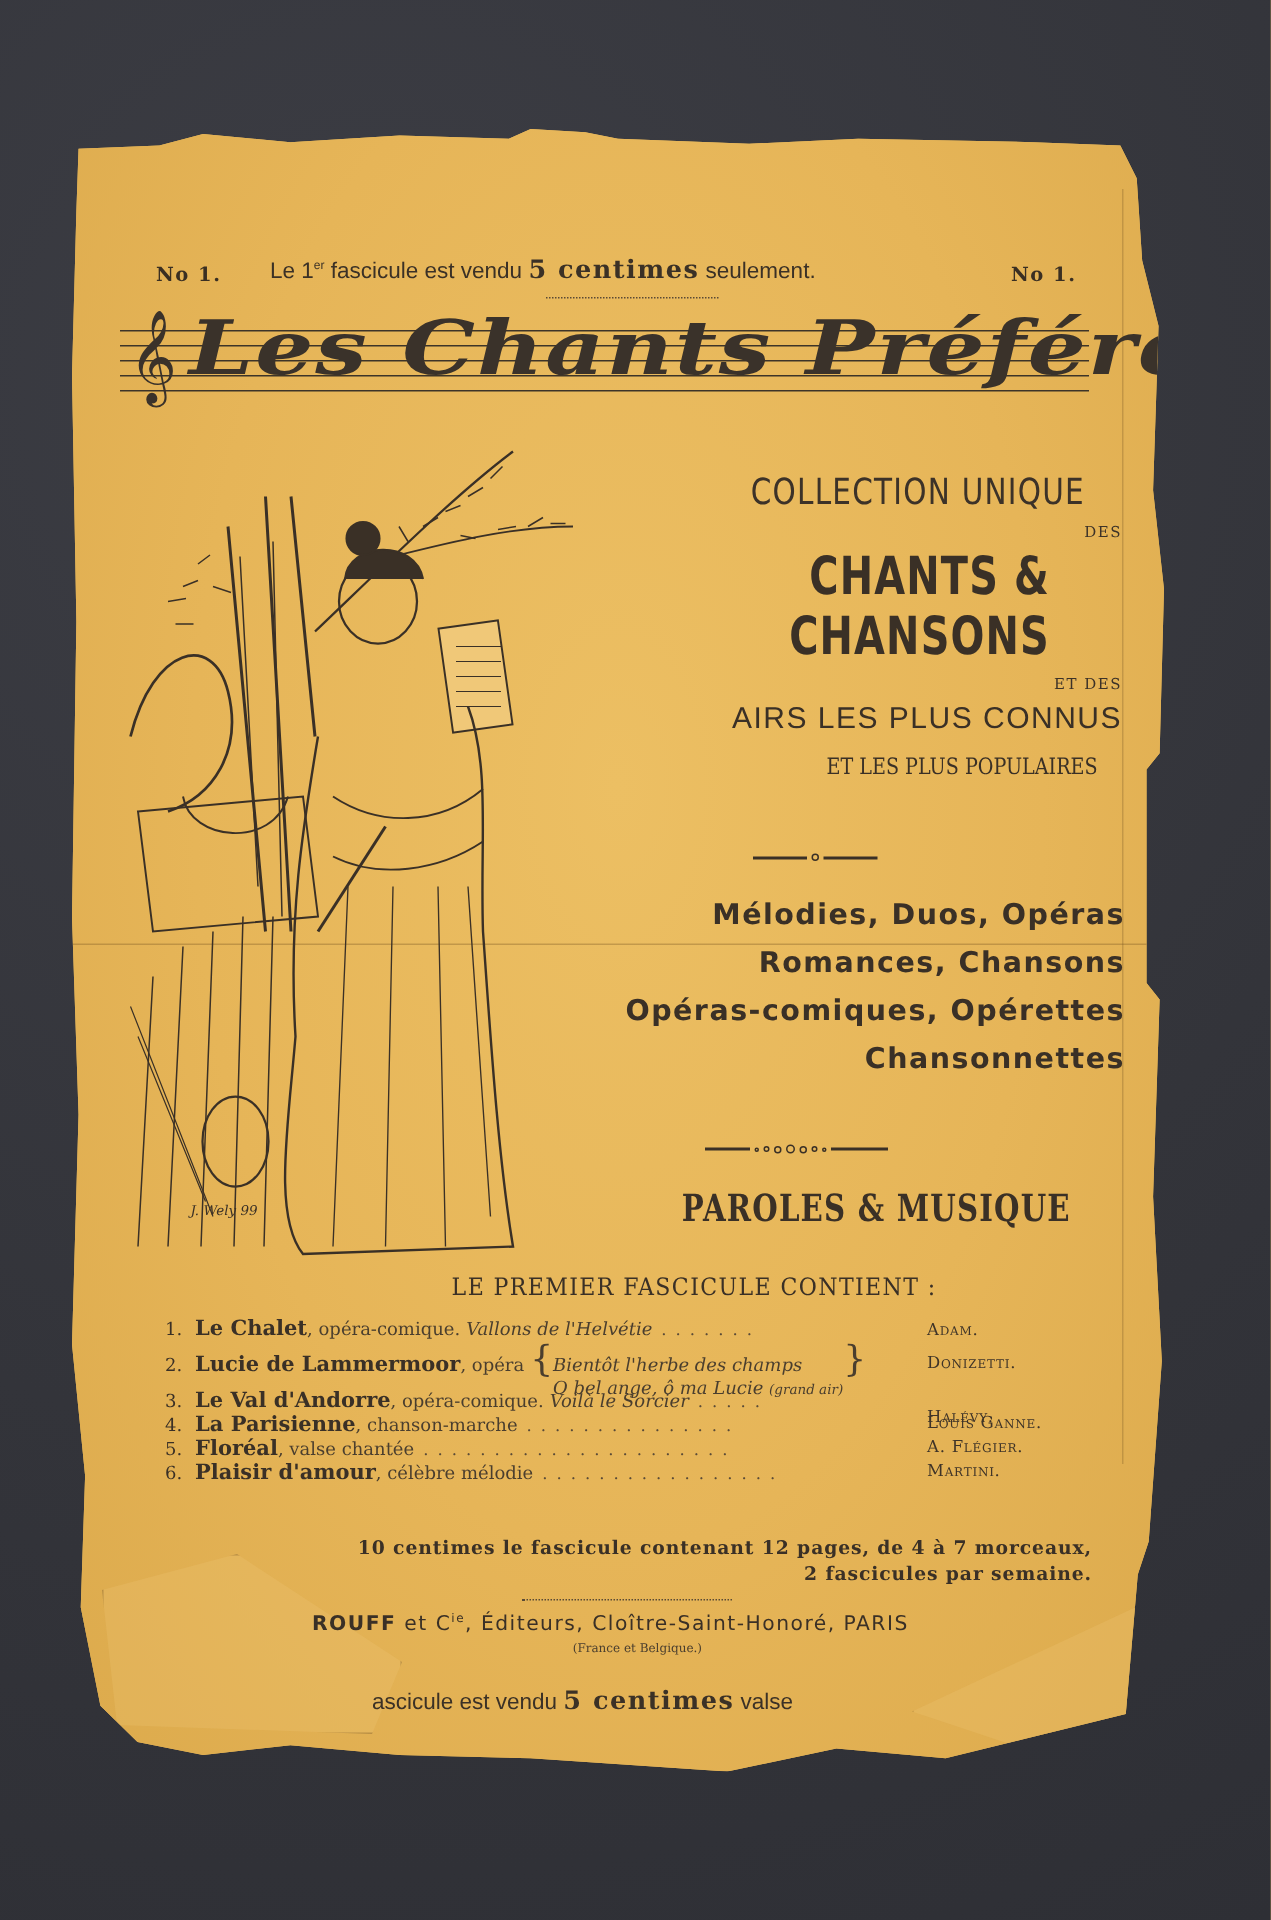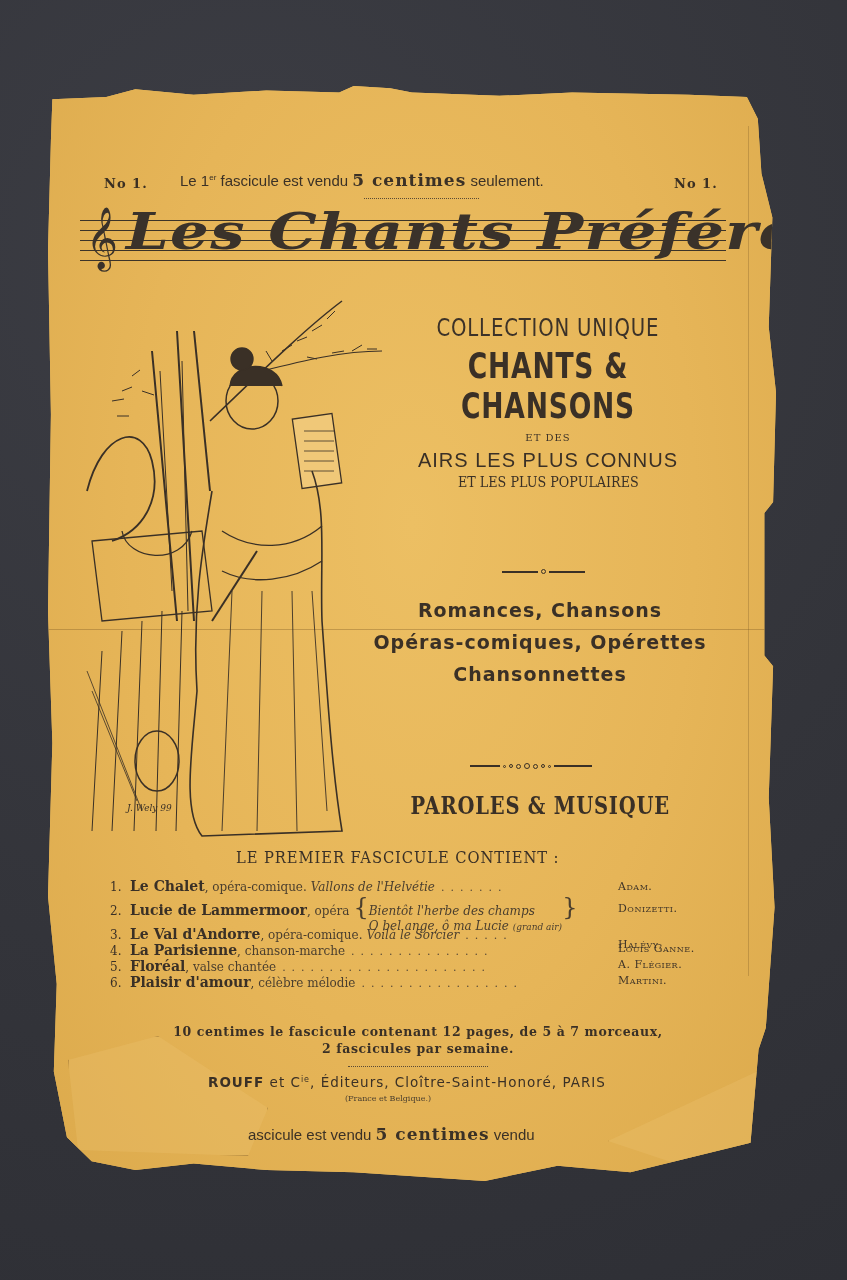--- a/index.html
+++ b/index.html
@@ -27,21 +27,21 @@
     }
     .crease {
       position: absolute; height: 1px; background: rgba(120, 85, 35, 0.35);
     }
     .fold {
       position: absolute;
       border: 1px solid rgba(130, 95, 40, 0.45);
       background: rgba(240, 200, 120, 0.25);
     }
     .abs { position: absolute; }
-    .center { text-align: center; }
+    .center { text-align: right; }
 
     
     .numero { font-family: "DejaVu Serif", serif; font-weight: bold; font-size: 13px; letter-spacing: 1px; }
     .topline { font-family: "Liberation Sans", sans-serif; font-size: 15px; color: #3b3126; }
     .topline b { font-family: "DejaVu Serif", serif; font-weight: bold; font-size: 17px; letter-spacing: 1px; }
     .topline sup { font-size: 8px; }
     .wavy-rule { height: 3px; border-bottom: 1px dotted #5a4a35; }
 
     
     .staff-line { position: absolute; left: 0; right: 0; height: 1px; background: #3d3428; }
@@ -156,33 +156,35 @@
 
       <ellipse cx="75" cy="470" rx="22" ry="30" stroke-width="1.5"></ellipse>
 
       <path d="M5 380 L60 520 M10 400 L55 510" stroke-width="0.8"></path>
     </svg>
     <span class="abs" style="left:45px; top:512px; font-family:'DejaVu Serif',serif; font-style:italic; font-size:9px; color:#3a3026;">J. Wely 99</span>
   </div>
 
   <div class="abs center" style="left:300px; top:228px; width:400px;">
     <div><span class="condensed h-collection">COLLECTION UNIQUE</span></div>
+    <div class="small-caps" style="margin-top:8px;">DES</div>
     <div style="margin-top:4px;"><span class="condensed h-chants">CHANTS &amp; CHANSONS</span></div>
     <div class="small-caps" style="margin-top:6px;">ET DES</div>
     <div class="h-airs" style="margin-top:6px;">AIRS LES PLUS CONNUS</div>
-    <div style=""><span class="condensed h-pop">ET LES PLUS POPULAIRES</span></div>
+    <div style="margin-top:10px;"><span class="condensed h-pop">ET LES PLUS POPULAIRES</span></div>
   </div>
 
   <div class="abs ornament" style="left:450px; top:483px; width:90px;">
     <div class="bar" style="width:36px;"></div>
       <div class="dot"></div>
       <div class="bar" style="width:36px;"></div>
   </div>
 
   <div class="abs center genres" style="left:282px; top:508px; width:420px;">
+    <div>Mélodies, Duos, Opéras</div>
     <div>Romances, Chansons</div>
     <div>Opéras-comiques, Opérettes</div>
     <div>Chansonnettes</div>
   </div>
 
   <div class="abs ornament" style="left:418px; top:677px; width:130px;">
     <div class="bar" style="width:30px;"></div>
     <div class="dot" style="width:3px;height:3px;"></div>
       <div class="dot" style="width:4px;height:4px;"></div>
       <div class="dot"></div>
@@ -248,26 +250,26 @@
 
     <span class="composer" style="left:508px; top:2px;">Adam.</span>
     <span class="composer" style="left:508px; top:24px;">Donizetti.</span>
     <span class="composer" style="left:508px; top:60px;">Halévy.</span>
     <span class="composer" style="left:508px; top:64px;">Louis Ganne.</span>
     <span class="composer" style="left:508px; top:80px;">A. Flégier.</span>
     <span class="composer" style="left:508px; top:96px;">Martini.</span>
   </div>
 
   <div class="abs center price" style="left:60px; top:938px; width:620px;">
-    <div>10 centimes le fascicule contenant 12 pages, de 5 à 7 morceaux,</div>
+    <div>10 centimes le fascicule contenant 12 pages, de 4 à 7 morceaux,</div>
     <div style="margin-top:2px;">2 fascicules par semaine.</div>
   </div>
   <div class="abs wavy-rule" style="left:300px; top:978px; width:140px;"></div>
 
   <div class="abs publisher" style="left:160px; top:988px; white-space:nowrap;">
     <b>ROUFF</b><span> et C</span><sup style="font-size:8px;">ie</sup><span>, Éditeurs, Cloître-Saint-Honoré, PARIS</span>
   </div>
   <div class="abs center pub-sub" style="left:260px; top:1008px; width:160px;">(France et Belgique.)</div>
 
   <div class="abs bottomline" style="left:200px; top:1038px; white-space:nowrap;">
-    <span>ascicule est vendu </span><b>5 centimes</b><span> vendu</span>
+    <span>ascicule est vendu </span><b>5 centimes</b><span> valse</span>
   </div>
 </div>
 
 </body></html>

